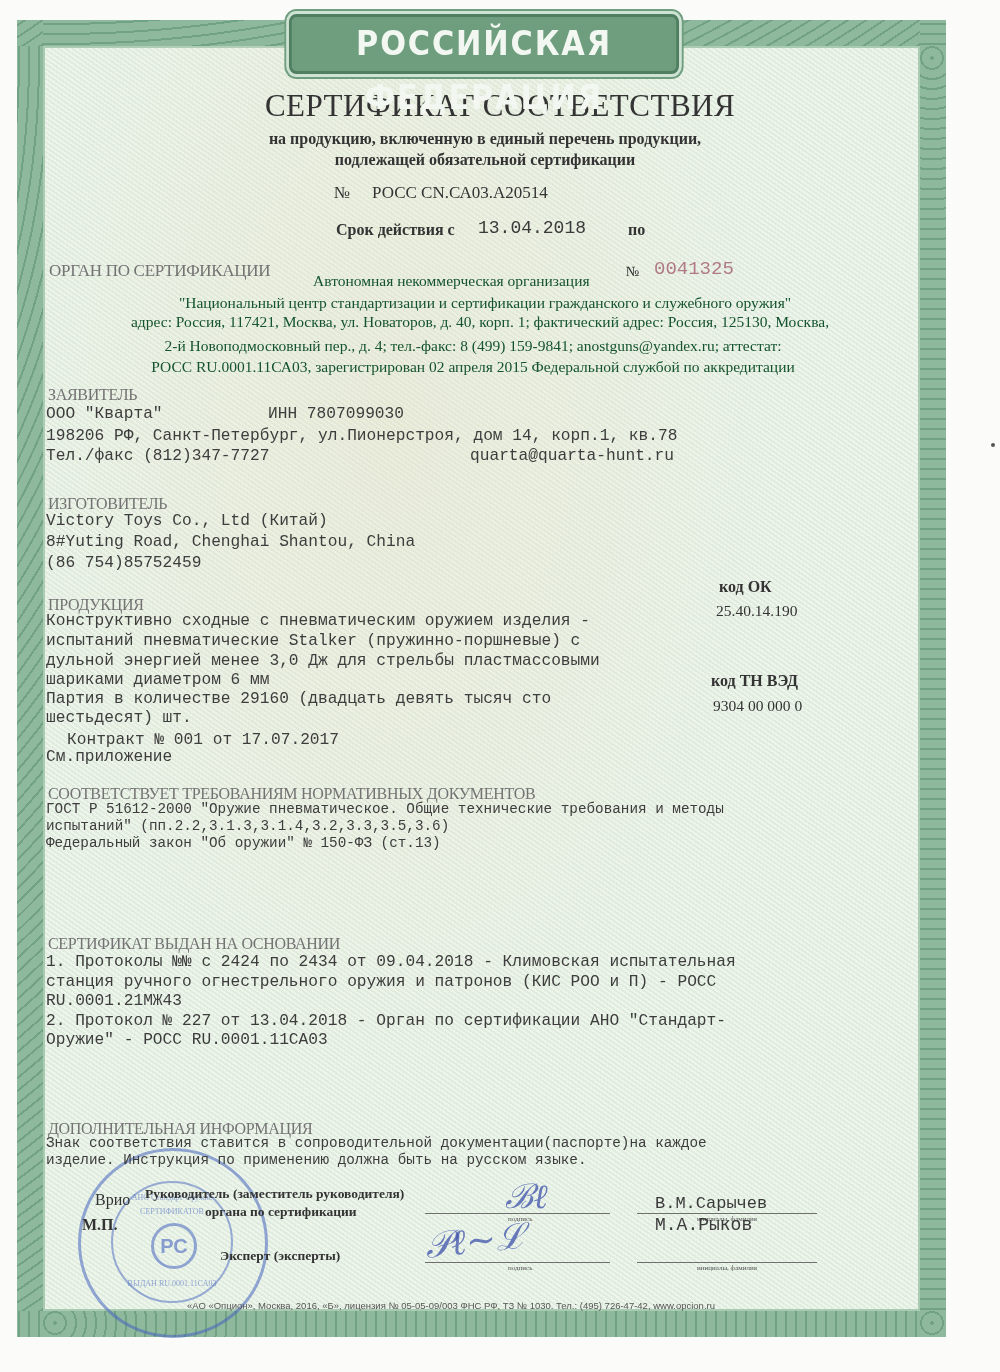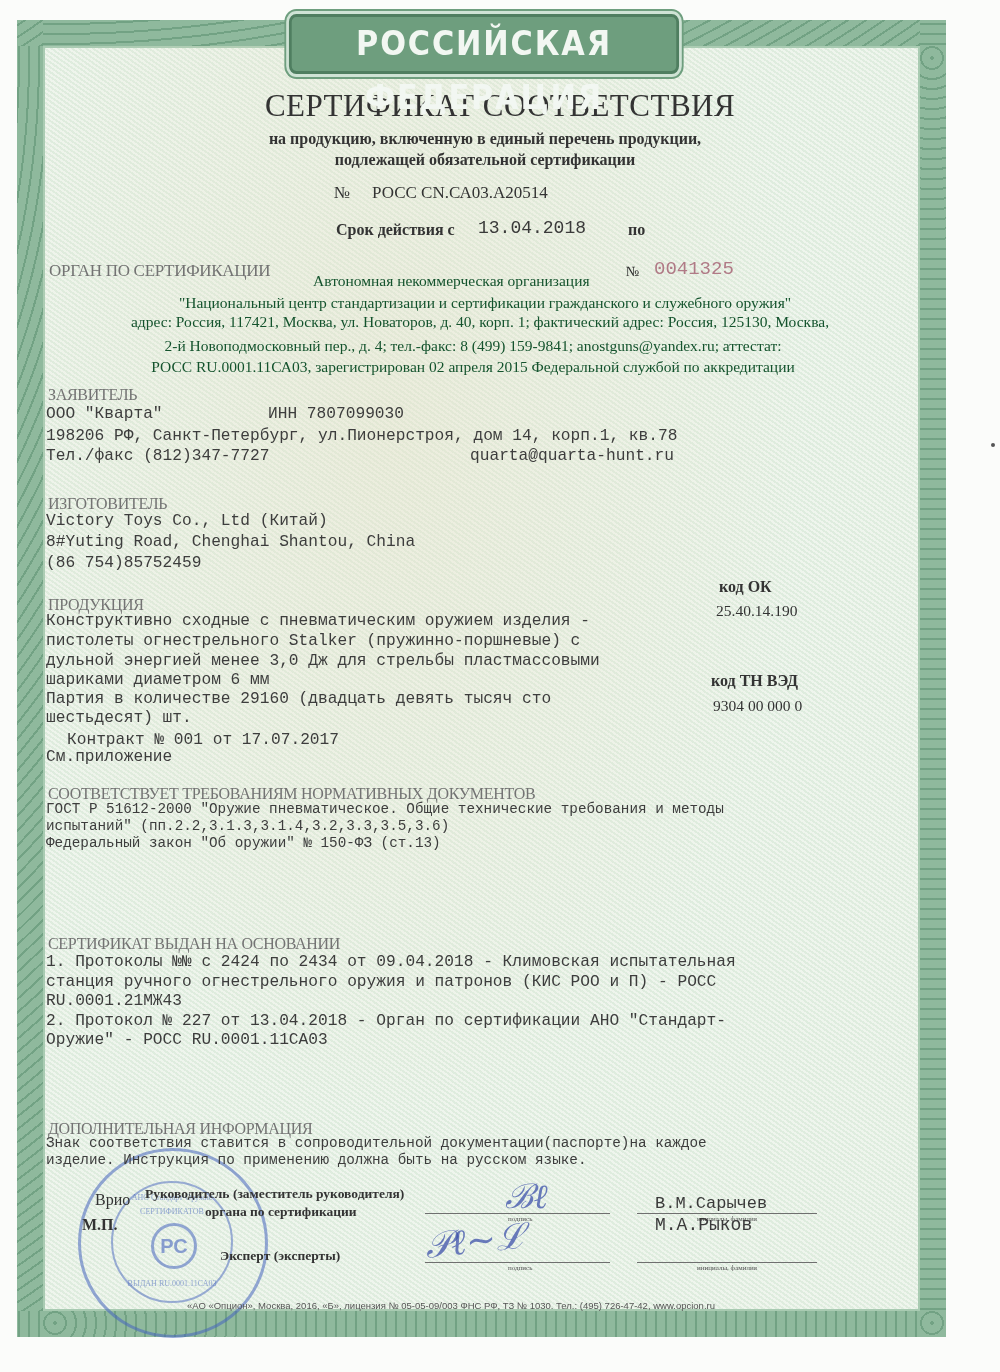--- a/index.html
+++ b/index.html
@@ -112,21 +112,21 @@
 <div class="abs mono-line" style="left:46px; top:446px;">Тел./факс (812)347-7727</div>
 <div class="abs mono-line" style="left:470px; top:446px;">quarta@quarta-hunt.ru</div>
 
 <div class="abs sec-h" style="left:48px; top:495px;">ИЗГОТОВИТЕЛЬ</div>
 <div class="abs mono-line" style="left:46px; top:511px;text-align:center;">Victory Toys Co., Ltd (Китай)</div>
 <div class="abs mono-line" style="left:46px; top:532px;">8#Yuting Road, Chenghai Shantou, China</div>
 <div class="abs mono-line" style="left:46px; top:553px;">(86 754)85752459</div>
 
 <div class="abs sec-h" style="left:48px; top:596px;">ПРОДУКЦИЯ</div>
 <div class="abs mono-line" style="left:46px; top:611px;">Конструктивно сходные с пневматическим оружием изделия -</div>
-<div class="abs mono-line" style="left:46px; top:631px;">пистолеты огнестрельного Stalker (пружинно-поршневые) с</div>
+<div class="abs mono-line" style="left:46px; top:631px;">испытаний пневматические Stalker (пружинно-поршневые) с</div>
 <div class="abs mono-line" style="left:46px; top:651px;">дульной энергией менее 3,0 Дж для стрельбы пластмассовыми</div>
 <div class="abs mono-line" style="left:46px; top:670px;">шариками диаметром 6 мм</div>
 <div class="abs mono-line" style="left:46px; top:689px;">Партия в количестве 29160 (двадцать девять тысяч сто</div>
 <div class="abs mono-line" style="left:46px; top:708px;">шестьдесят) шт.</div>
 <div class="abs mono-line" style="left:46px; top:730px;padding-left:21px;">Контракт № 001 от 17.07.2017</div>
 <div class="abs mono-line" style="left:46px; top:747px;">См.приложение</div>
 
 <div class="abs code-h" style="left:719px; top:578px;">код ОК</div>
 <div class="abs code-v" style="left:716px; top:602px;">25.40.14.190</div>
 <div class="abs code-h" style="left:711px; top:672px;">код ТН ВЭД</div>

